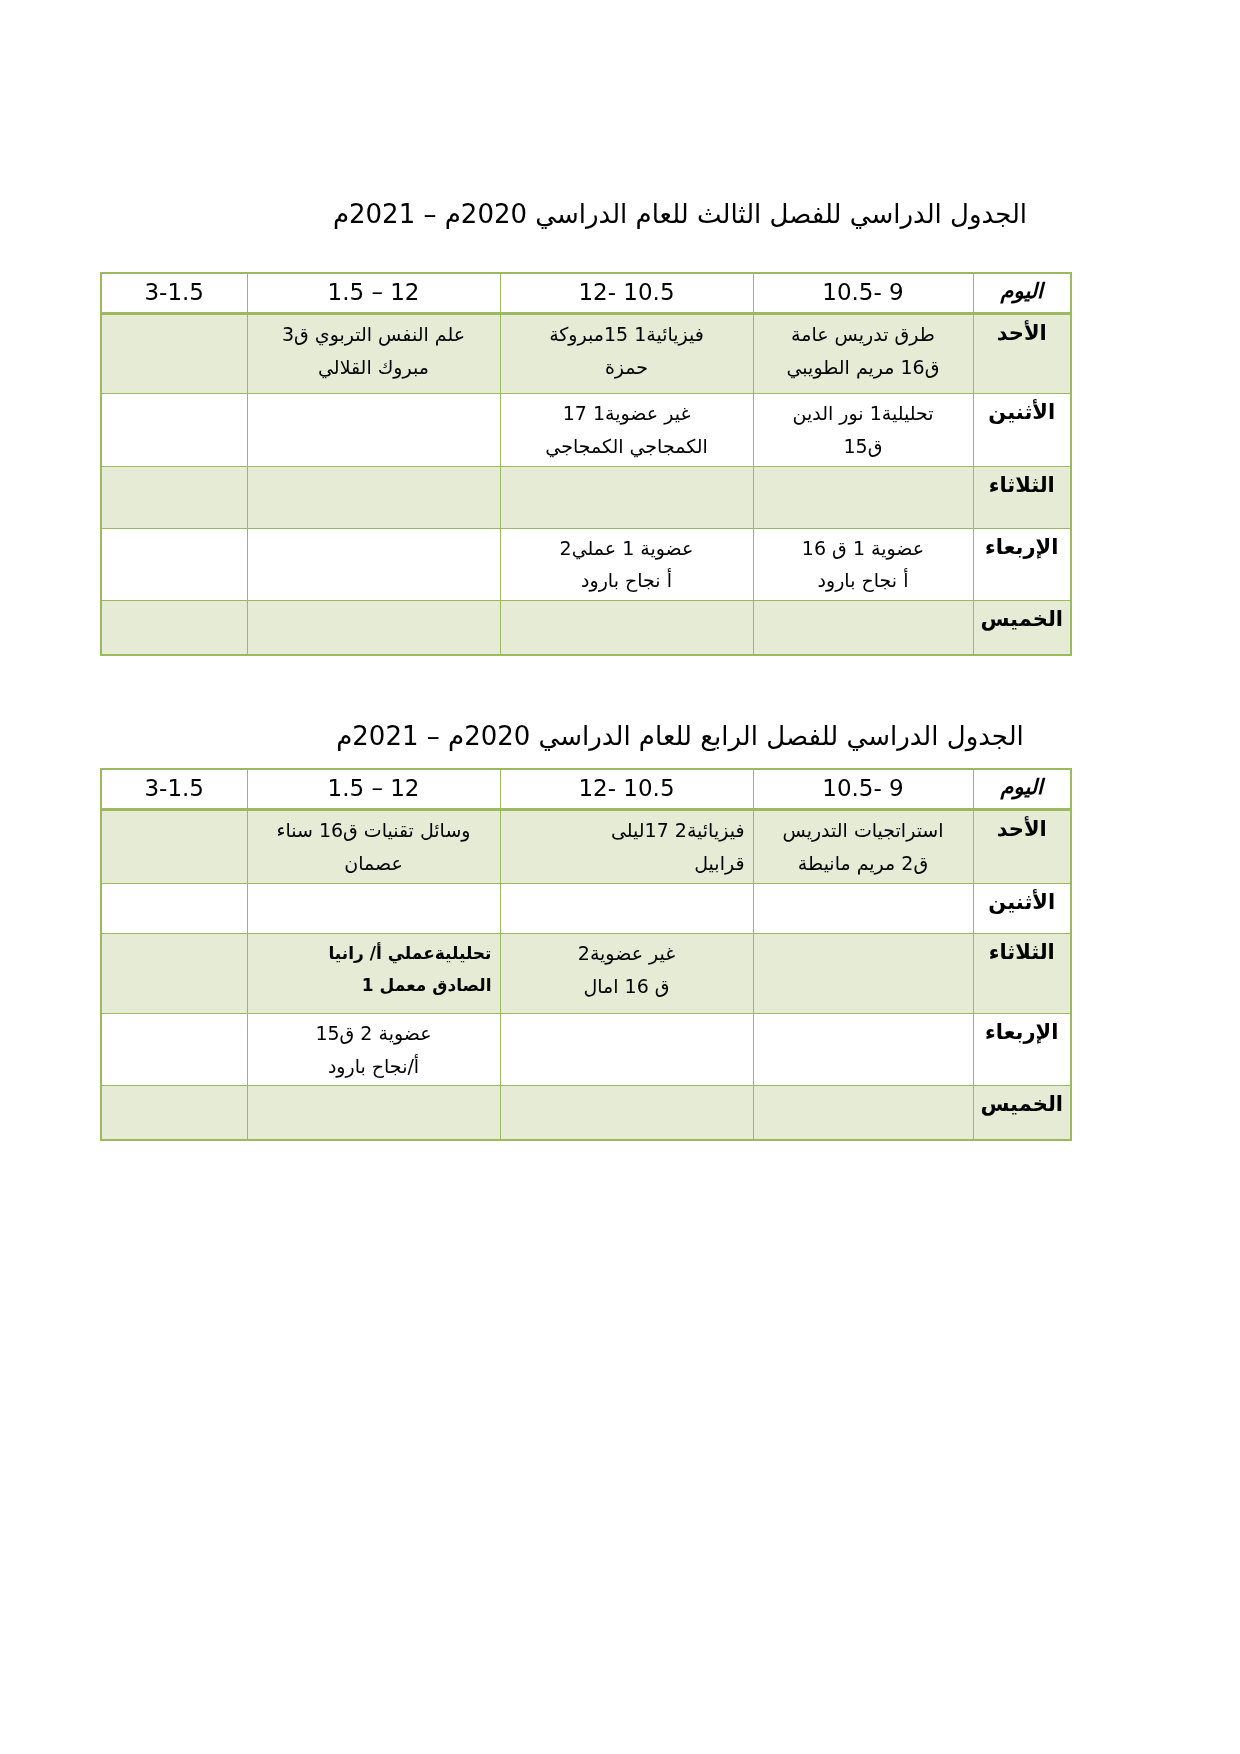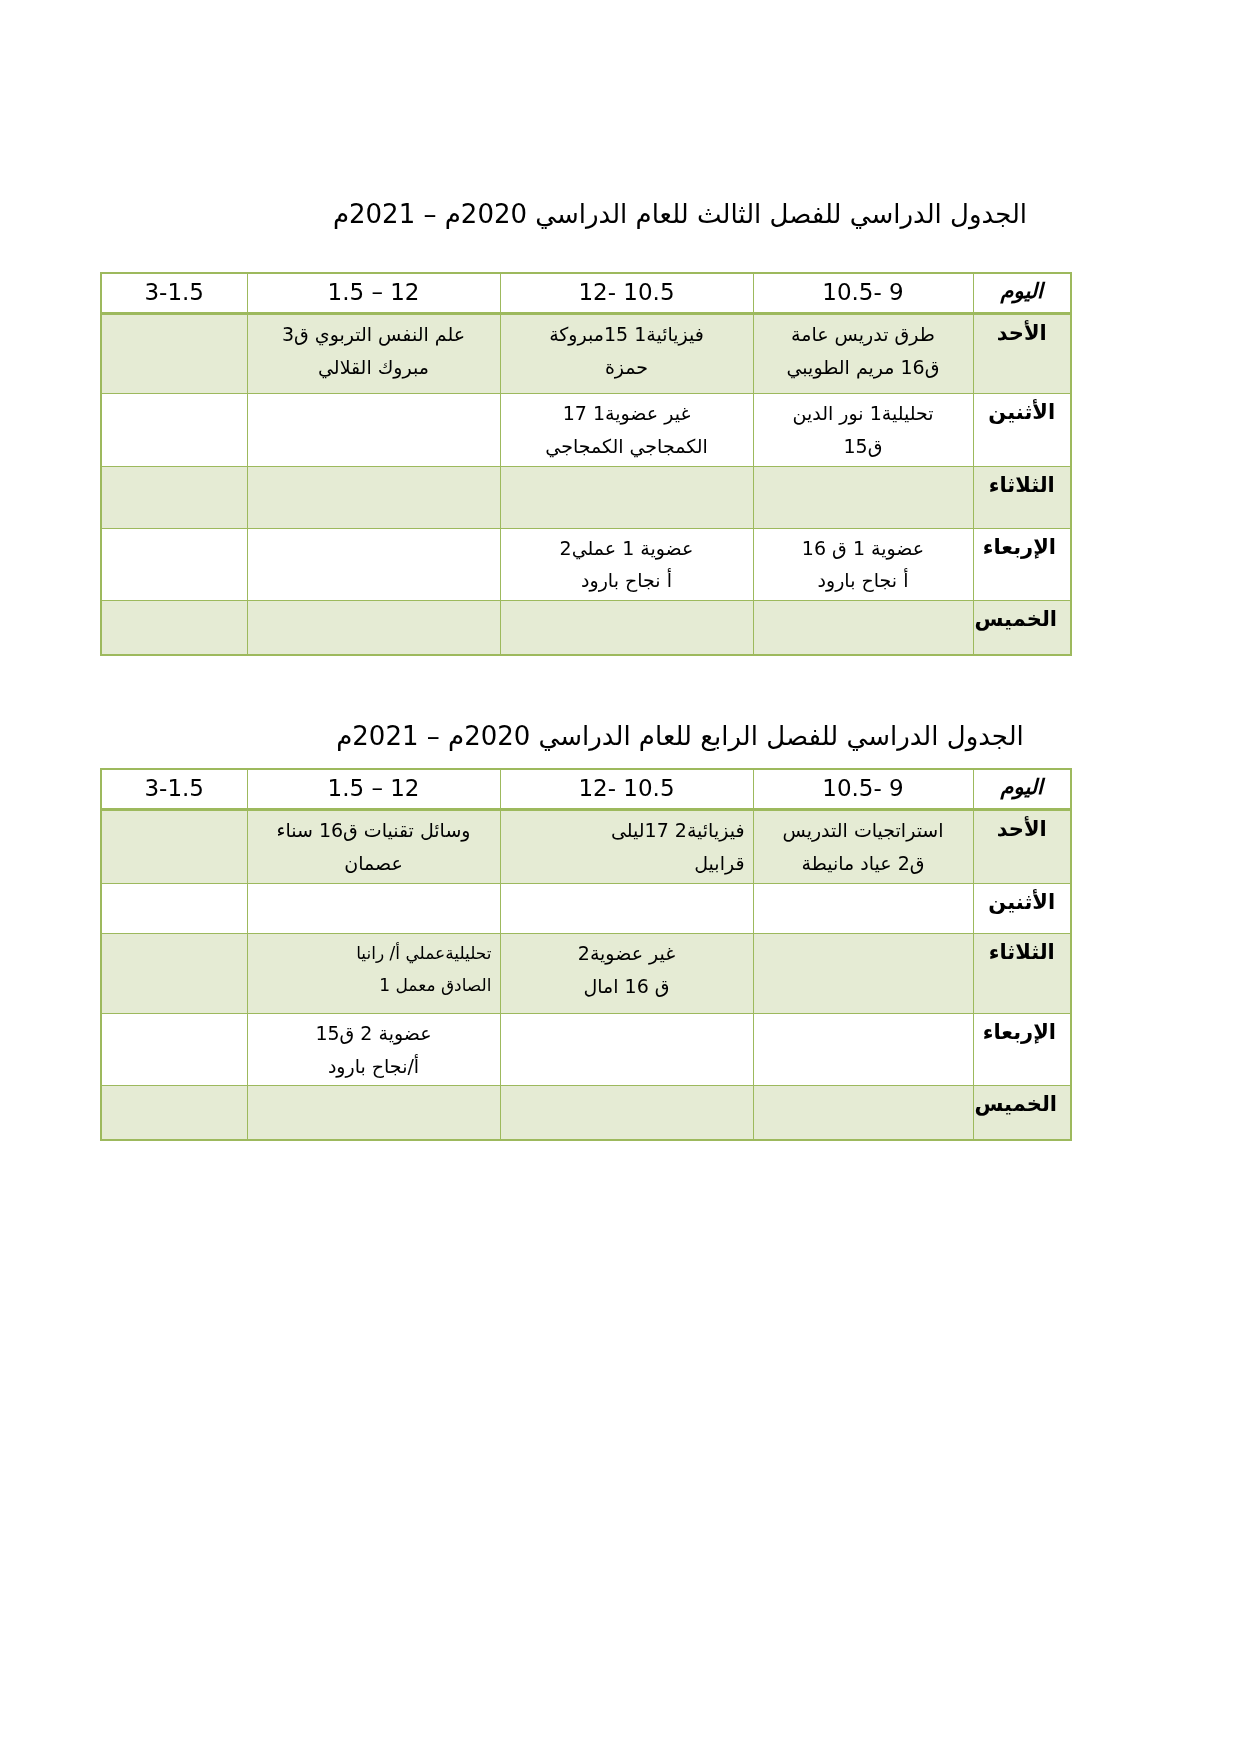--- a/index.html
+++ b/index.html
@@ -18,38 +18,38 @@
   }
   #title0 { padding-top:196px; margin-bottom:40px; }
   #title1 { margin-top:62px; margin-bottom:14px; }
 
   table.schedule {
     border-collapse:collapse; table-layout:fixed;
     width:970px; margin-left:100px; direction:rtl;
     border:2px solid var(--bc);
   }
   .schedule th, .schedule td {
-    border:1px solid var(--bc); vertical-align:top; padding:3px 14px;
+    border:1px solid var(--bc); vertical-align:top; padding:3px 8px;
     overflow:hidden;
   }
   .schedule thead th {
     background:#ffffff; border-bottom:3px solid var(--bc);
     font-weight:normal; font-size:23px; text-align:center;
     direction:ltr; padding:5px 4px 7px 4px;
   }
   .schedule thead th.day-h {
     direction:rtl; font-weight:bold; font-size:21px;font-style:italic;
   }
   .schedule tbody th.day-col {
     font-weight:bold; font-size:21px; text-align:center; padding-top:5px;
     line-height:1.3;
     margin-top:32px;
   }
   .schedule td { font-size:19px; text-align:center; line-height:1.72; }
-  .schedule td.bold { font-weight:normal; font-size:17px; line-height:1.9; }
+  .schedule td.bold { font-weight:bold; font-size:17px; line-height:1.9; }
   .schedule td.align-right { text-align:right; padding-right:8px; }
   .schedule tbody tr:nth-child(odd) th,
   .schedule tbody tr:nth-child(odd) td { background:var(--band); }
 
   
   #t0 tbody tr:nth-child(1){height:80px}
   #t0 tbody tr:nth-child(2){height:72px}
   #t0 tbody tr:nth-child(3){height:62px}
   #t0 tbody tr:nth-child(4){height:72px}
   #t0 tbody tr:nth-child(5){height:54px}
@@ -164,21 +164,21 @@
             <th>12- 10.5</th>
             <th>1.5 – 12</th>
             <th>3-1.5</th>
           </tr>
       </thead>
       <tbody>
           <tr>
             <th class="day-col">الأحد</th>
             <td>
               <div class="cell-line">استراتجيات التدريس</div>
-              <div class="cell-line">ق2 عياد مانيطة</div>
+              <div class="cell-line">ق2 مريم مانيطة</div>
             </td>
             <td class="align-right">
               <div class="cell-line">فيزيائية2 17ليلى</div>
               <div class="cell-line">قرابيل</div>
             </td>
             <td>
               <div class="cell-line">وسائل تقنيات ق16 سناء</div>
               <div class="cell-line">عصمان</div>
             </td>
             <td></td>

